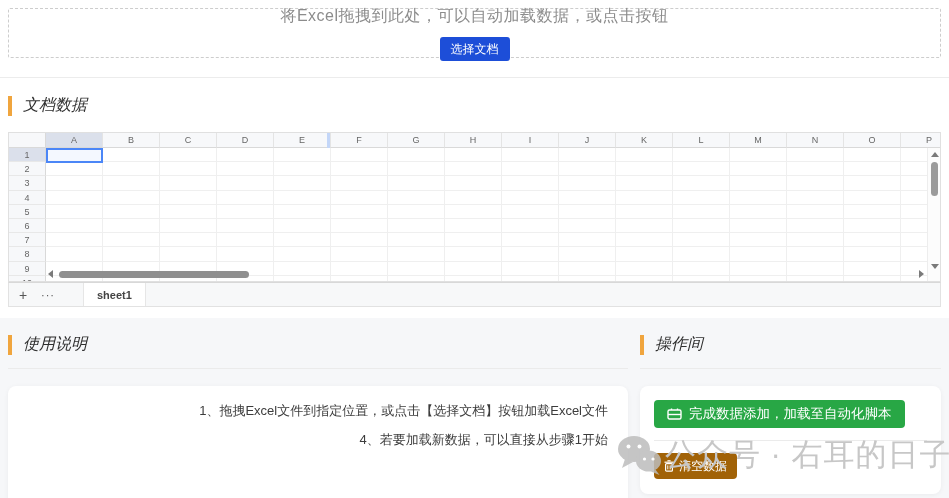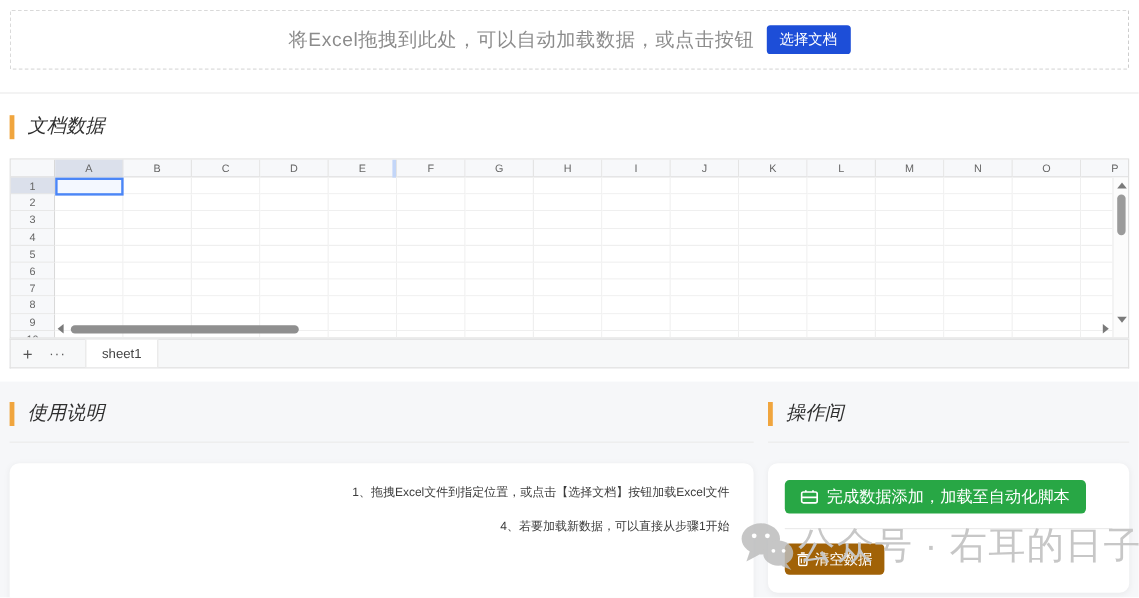--- a/index.html
+++ b/index.html
@@ -1,21 +1,21 @@
 <!DOCTYPE html>
 <html><head>
 <meta charset="utf-8">
 <style>
   * { margin:0; padding:0; box-sizing:border-box; }
   html,body { width:949px; height:498px; overflow:hidden; background:#fff;
     font-family:"Liberation Sans","DejaVu Sans",sans-serif; color:#333; position:relative; }
 
   
   .dropzone { margin:8px; height:50px; border:1px dashed #cdcdcd; border-radius:2px;
-    display:flex; align-items:center; justify-content:center; gap:10px; background:#fff; }
+    display:flex; align-items:center; justify-content:center; gap:10px; background:#fff;flex-direction:column; }
   .dropzone-text { font-size:16px; color:#8c8c8c; letter-spacing:.5px; }
   .btn-blue { background:#1d4ed8; color:#fff; font-size:12px; border:none; border-radius:3px;
     padding:6px 11px; cursor:pointer; line-height:1; }
 
   .top-divider { border-top:1px solid #ececec; margin-top:19px; }
 
   .section-title { display:flex; align-items:center; font-size:16px; font-weight:500; color:#2f2f2f;font-style:italic; }
   .section-title .bar { width:4px; height:20px; background:#f0a53e; margin-right:11px; }
   .title-doc { margin:17px 0 0 8px; }
 
@@ -48,31 +48,31 @@
     border-right:5px solid #7a7a7a; }
   .h-thumb { width:190px; height:7px; background:#8f8f8f; border-radius:4px; margin-left:6px; }
   .h-arrow-right { margin-left:auto; width:0; height:0; border-top:4px solid transparent;
     border-bottom:4px solid transparent; border-left:5px solid #7a7a7a; }
 
   .sheetbar { height:25px; background:#f7f8f9; border:1px solid #e2e2e2; border-top:1px solid #d8d8d8;
     display:flex; align-items:stretch; }
   .sheet-add { width:28px; display:flex; align-items:center; justify-content:center; font-size:14px; color:#555; cursor:pointer; }
   .sheet-more { width:22px; display:flex; align-items:center; justify-content:center; font-size:11px; color:#555;
     letter-spacing:1px; cursor:pointer; }
-  .sheet-tab { background:#fff; margin-left:12px; padding:0 13px; display:flex; align-items:center;
-    font-size:11px; font-weight:normal; color:#444; border-left:1px solid #e6e6e6; border-right:1px solid #e6e6e6; cursor:pointer; }
+  .sheet-tab { background:#fff; margin-left:24px; padding:0 13px; display:flex; align-items:center;
+    font-size:11px; font-weight:bold; color:#444; border-left:1px solid #e6e6e6; border-right:1px solid #e6e6e6; cursor:pointer; }
 
   
   .lower { position:absolute; left:0; right:0; top:318px; bottom:0; background:#f6f7f9; padding:12px 8px 0; display:flex; gap:12px; }
   .col-left { width:620px; flex:none;text-align:right; }
   .col-right { flex:1; }
   .sub-head { padding-bottom:13px; border-bottom:1px solid #ebebeb; margin-top:4px; }
   .card { margin-top:17px; background:#fff; border-radius:8px; box-shadow:0 1px 5px rgba(0,0,0,.05); }
   .card-instr { height:160px; padding:10px 20px 0; overflow:hidden; }
-  .instr-line { font-size:10px; color:#3c3c3c; line-height:29px; white-space:nowrap; }
+  .instr-line { font-size:13px; color:#3c3c3c; line-height:29px; white-space:nowrap; }
   .card-ops { height:108px; padding:14px; }
   .btn-green { display:inline-flex; align-items:center; gap:7px; background:#28a745; color:#fff;
     font-size:13.5px; border:none; border-radius:4px; padding:6px 13px; line-height:16px; cursor:pointer; }
   .op-divider { border-top:1px solid #ebebeb; margin:12px 0; }
   .btn-red { display:inline-flex; align-items:center; gap:5px; background:#a16207; color:#fff;
     font-size:12px; border:none; border-radius:4px; padding:6px 10px; line-height:14px; cursor:pointer; }
 
   
   .watermark { position:absolute; left:616px; top:434px; display:flex; align-items:center; gap:3px;
     z-index:40; pointer-events:none; }

